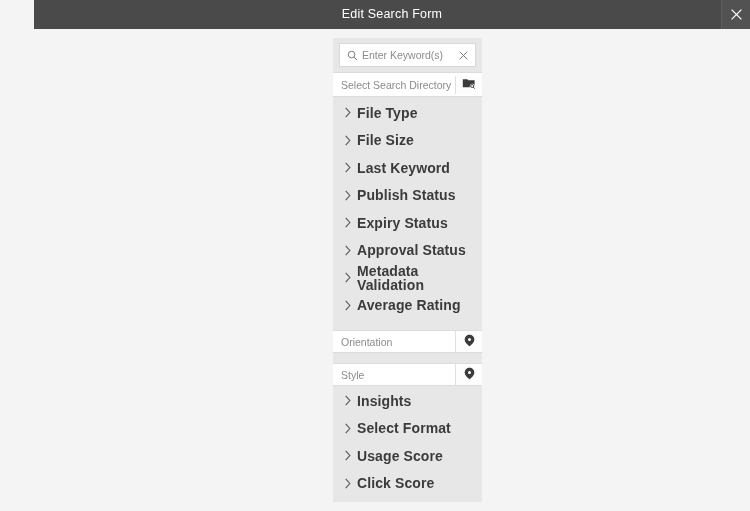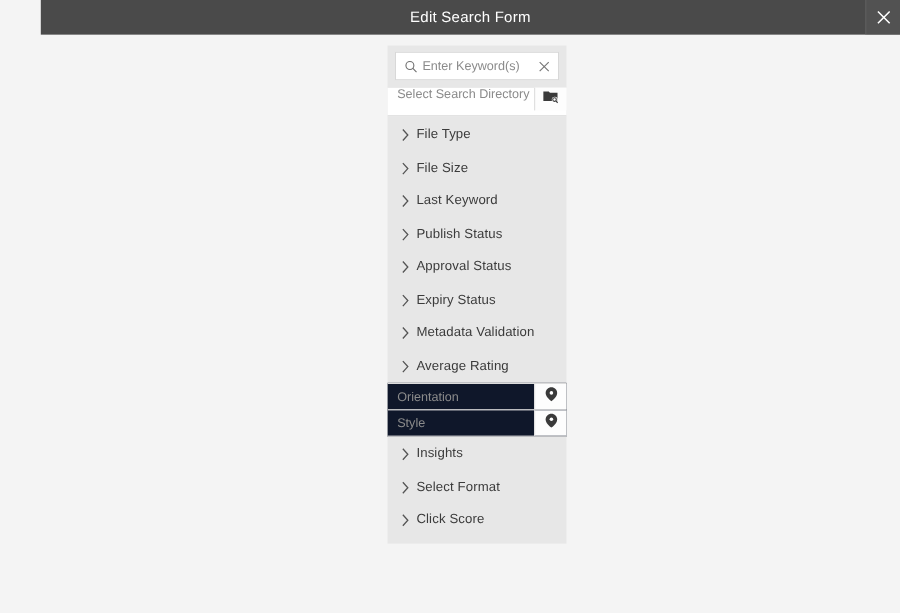--- a/index.html
+++ b/index.html
@@ -54,21 +54,21 @@
   .page {
     position: relative;
     width: 750px;
     height: 482px;
     background: #f4f4f4;
   }
 
   
   .form-panel {
     position: absolute;
-    left: 323px;
+    left: 333px;
     top: 9px;
     width: 149px;
     background: #e7e7e7;
     padding-bottom: 5px;
   }
 
   
   .keyword-row {
     padding: 5px 6px 5px 6px;
   }
@@ -110,21 +110,21 @@
     align-items: center;
     justify-content: center;
     flex: 0 0 auto;
     cursor: pointer;
     margin-right: 2px;
   }
 
   
   .directory-row {
     display: flex;
-    align-items: flex-start;
+    align-items: center;
     height: 25px;
     background: #ffffff;
     border-top: 1px solid #dcdcdc;
     border-bottom: 1px solid #dcdcdc;
   }
 
   .directory-input {
     flex: 1 1 auto;
     border: none;
     outline: none;
@@ -159,36 +159,37 @@
 
   .accordion-chevron {
     width: 18px;
     flex: 0 0 auto;
     display: flex;
     align-items: center;
     justify-content: center;
   }
 
   .accordion-label {
-    font-size: 11px;
-    font-weight: normal;
+    font-size: 14px;
+    font-weight: bold;
     color: #3b3b3b;
     letter-spacing: 0.1px;
     line-height: 1;
   }
 
   
   .tag-row {
     display: flex;
     align-items: stretch;
     height: 23px;
-    background: #0f172a;
+    background: #ffffff;
     border-top: 1px solid #dcdcdc;
     border-bottom: 1px solid #dcdcdc;
     margin-bottom: -1px;
+    margin-top: 11px;
   }
 
   .tag-input {
     flex: 1 1 auto;
     border: none;
     outline: none;
     background: transparent;
     font-family: "Liberation Sans", sans-serif;
     font-size: 10.5px;
     color: #777777;
@@ -293,29 +294,29 @@
             </svg>
         </span>
         <span class="accordion-label">Publish Status</span>
       </div>
       <div class="accordion-row">
         <span class="accordion-chevron">
           <svg width="8" height="11" viewBox="0 0 8 12">
               <path d="M1.5 1 L6 6 L1.5 11" stroke="#555555" stroke-width="1.2" fill="none"></path>
             </svg>
         </span>
+        <span class="accordion-label">Expiry Status</span>
+      </div>
+      <div class="accordion-row">
+        <span class="accordion-chevron">
+          <svg width="8" height="11" viewBox="0 0 8 12">
+              <path d="M1.5 1 L6 6 L1.5 11" stroke="#555555" stroke-width="1.2" fill="none"></path>
+            </svg>
+        </span>
         <span class="accordion-label">Approval Status</span>
-      </div>
-      <div class="accordion-row">
-        <span class="accordion-chevron">
-          <svg width="8" height="11" viewBox="0 0 8 12">
-              <path d="M1.5 1 L6 6 L1.5 11" stroke="#555555" stroke-width="1.2" fill="none"></path>
-            </svg>
-        </span>
-        <span class="accordion-label">Expiry Status</span>
       </div>
       <div class="accordion-row">
         <span class="accordion-chevron">
           <svg width="8" height="11" viewBox="0 0 8 12">
               <path d="M1.5 1 L6 6 L1.5 11" stroke="#555555" stroke-width="1.2" fill="none"></path>
             </svg>
         </span>
         <span class="accordion-label">Metadata Validation</span>
       </div>
       <div class="accordion-row">
@@ -371,18 +372,26 @@
             </svg>
         </span>
         <span class="accordion-label">Select Format</span>
       </div>
       <div class="accordion-row">
         <span class="accordion-chevron">
           <svg width="8" height="11" viewBox="0 0 8 12">
               <path d="M1.5 1 L6 6 L1.5 11" stroke="#555555" stroke-width="1.2" fill="none"></path>
             </svg>
         </span>
+        <span class="accordion-label">Usage Score</span>
+      </div>
+      <div class="accordion-row">
+        <span class="accordion-chevron">
+          <svg width="8" height="11" viewBox="0 0 8 12">
+              <path d="M1.5 1 L6 6 L1.5 11" stroke="#555555" stroke-width="1.2" fill="none"></path>
+            </svg>
+        </span>
         <span class="accordion-label">Click Score</span>
       </div>
     </div>
 
   </div>
 </div>
 
 </body></html>

